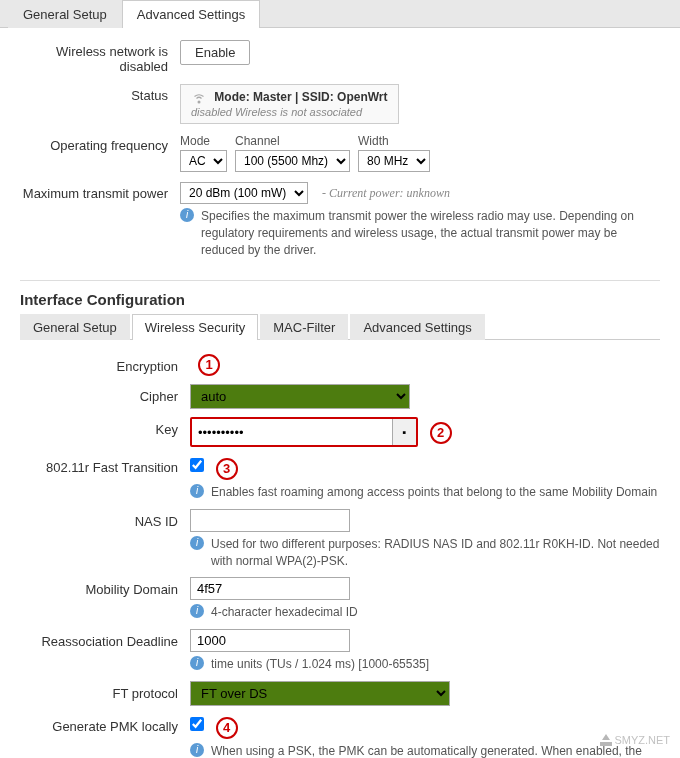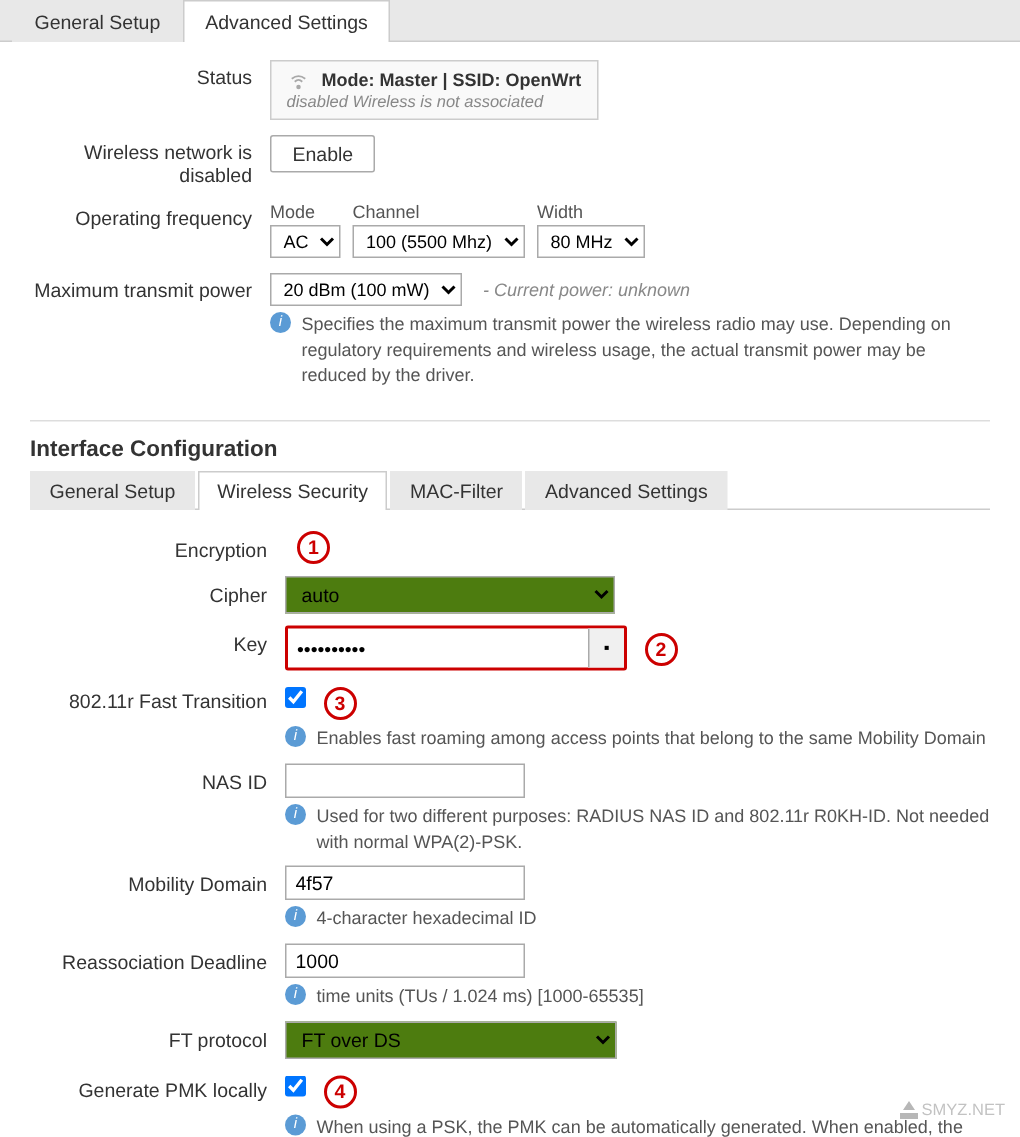--- a/index.html
+++ b/index.html
@@ -193,21 +193,21 @@
       flex: 1;
     }
     .form-select {
       width: 220px;
       padding: 3px 6px;
       font-size: 13px;
       border: 1px solid #aaa;
       background: #4d7c0f;
     }
     .form-select-wide {
-      width: 221px;
+      width: 260px;
     }
     .form-input {
       width: 220px;
       padding: 3px 6px;
       font-size: 13px;
       border: 1px solid #aaa;
     }
     .form-input-narrow {
       width: 160px;
     }
@@ -268,61 +268,62 @@
     .encryption-select {
       width: 240px;
       padding: 3px 6px;
       font-size: 13px;
       border: 2px solid #cc0000;
       background: #fff;
     }
     .disabled-text {
       color: #888;
       font-size: 12px;
+      font-family: Liberation Serif, serif;
     }
 
     .current-power {
       font-style: italic;
       margin-left: 6px;
       font-size: 12px;
     }
   </style>
 </head>
 <body>
 
 <div class="page-wrapper">
 
   <div class="top-tabs">
     <div class="top-tab">General Setup</div>
     <div class="top-tab active">Advanced Settings</div>
   </div>
 
   <div class="section">
+
+    <div class="field-row">
+      <div class="field-label">Wireless network is disabled</div>
+      <div class="field-content">
+        <button class="btn-enable">Enable</button>
+      </div>
+    </div>
 
     <div class="field-row">
       <div class="field-label">Status</div>
       <div class="field-content">
         <div class="status-box">
           <div class="mode-line">
             <svg width="16" height="16" viewBox="0 0 16 16" style="vertical-align:middle;margin-right:4px;opacity:0.4">
               <path d="M8 10.5 A1.5 1.5 0 1 1 8 13.5 A1.5 1.5 0 0 1 8 10.5Z" fill="#333"></path>
               <path d="M5.5 8.5 Q8 6 10.5 8.5" stroke="#333" fill="none" stroke-width="1.2"></path>
               <path d="M3.5 6.5 Q8 3 12.5 6.5" stroke="#333" fill="none" stroke-width="1.2"></path>
             </svg>
             <span>Mode: Master | SSID: OpenWrt</span>
           </div>
           <div class="sub-line">disabled Wireless is not associated</div>
         </div>
-      </div>
-    </div>
-
-    <div class="field-row">
-      <div class="field-label">Wireless network is disabled</div>
-      <div class="field-content">
-        <button class="btn-enable">Enable</button>
       </div>
     </div>
 
     <div class="field-row">
       <div class="field-label">Operating frequency</div>
       <div class="field-content">
         <div class="freq-row">
           <div class="freq-group">
             <label>Mode</label>
             <select>

